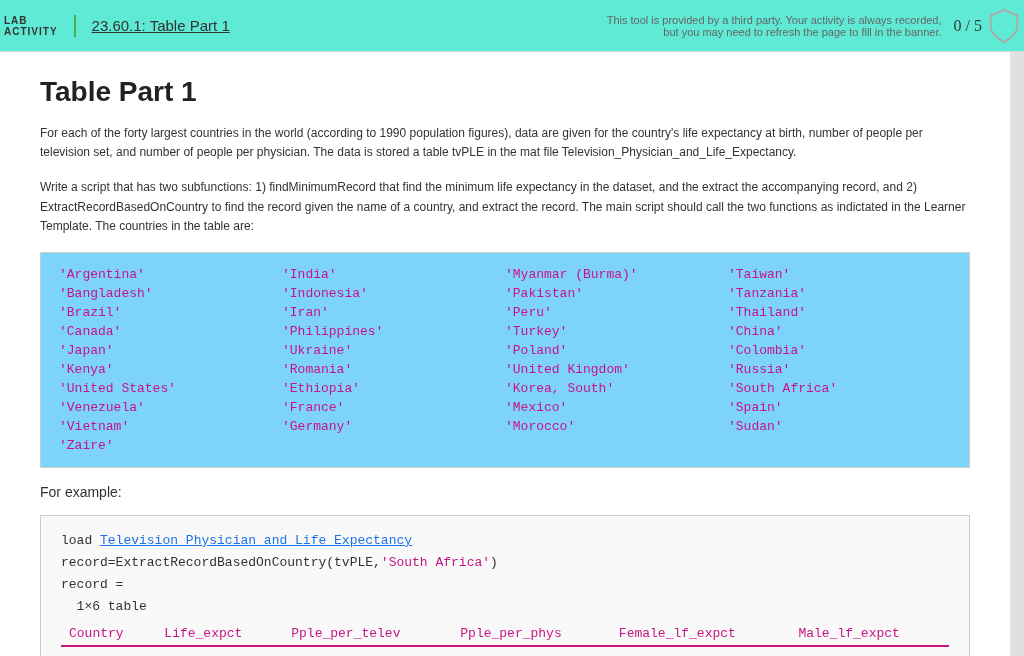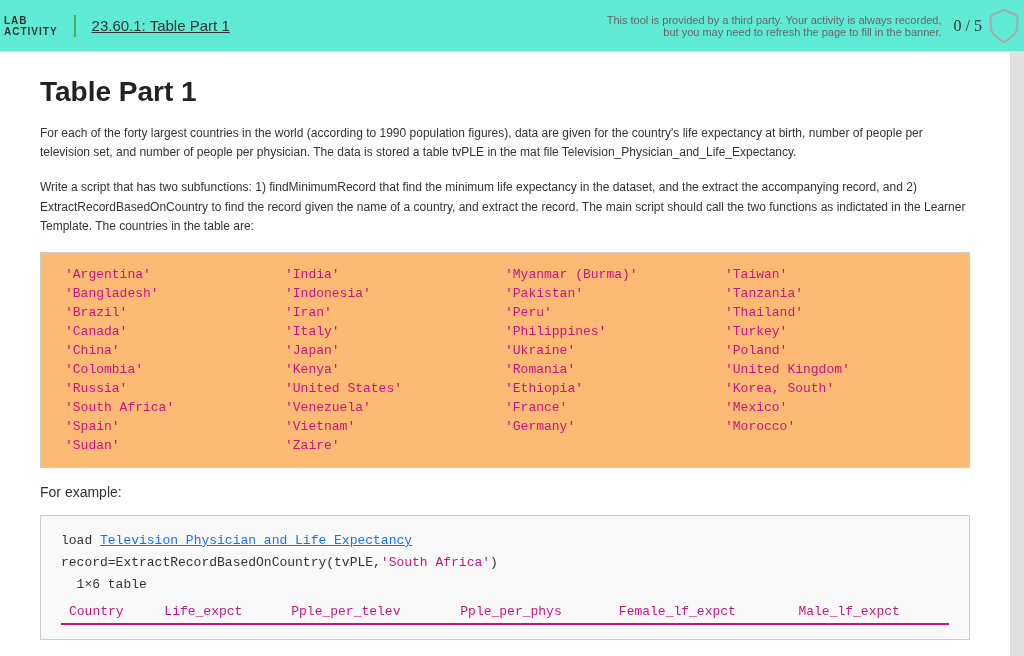--- a/index.html
+++ b/index.html
@@ -101,22 +101,22 @@
     }
     .paragraph {
       color: #333;
       line-height: 1.6;
       margin-bottom: 16px;
       font-size: 12px;
     }
     
     #countries-box {
       border: 1px solid #ccc;
-      background: #fdba74;
-      padding: 14px 24px;
+      background: #7dd3fc;
+      padding: 14px 18px;
       margin-bottom: 16px;
       font-family: 'Courier New', Courier, monospace;
       font-size: 13px;
     }
     .country-grid {
       display: grid;
       grid-template-columns: repeat(4, 1fr);
       row-gap: 4px;
     }
     .country-item {
@@ -209,21 +209,20 @@
           <span class="country-item">'Taiwan'</span>
           <span class="country-item">'Bangladesh'</span>
           <span class="country-item">'Indonesia'</span>
           <span class="country-item">'Pakistan'</span>
           <span class="country-item">'Tanzania'</span>
           <span class="country-item">'Brazil'</span>
           <span class="country-item">'Iran'</span>
           <span class="country-item">'Peru'</span>
           <span class="country-item">'Thailand'</span>
           <span class="country-item">'Canada'</span>
-          <span class="country-item">'Italy'</span>
           <span class="country-item">'Philippines'</span>
           <span class="country-item">'Turkey'</span>
           <span class="country-item">'China'</span>
           <span class="country-item">'Japan'</span>
           <span class="country-item">'Ukraine'</span>
           <span class="country-item">'Poland'</span>
           <span class="country-item">'Colombia'</span>
           <span class="country-item">'Kenya'</span>
           <span class="country-item">'Romania'</span>
           <span class="country-item">'United Kingdom'</span>
@@ -247,20 +246,23 @@
     <p id="for-example">For example:</p>
 
     <div id="code-box">
       <div class="code-line">
         <span class="kw">load </span><span class="func" style="color:#1a73e8; text-decoration:underline; cursor:pointer;">Television_Physician_and_Life_Expectancy</span>
       </div>
       <div class="code-line">
         <span>record=ExtractRecordBasedOnCountry(tvPLE,</span><span class="str">'South Africa'</span><span>)</span>
       </div>
       <div class="code-line">
+        <span>record =</span>
+      </div>
+      <div class="code-line">
         &nbsp;&nbsp;<span>1×6 table</span>
       </div>
 
       <table id="result-table">
         <thead>
           <tr id="table-header-row">
           <th>Country</th>
               <th>Life_expct</th>
               <th>Pple_per_telev</th>
               <th>Pple_per_phys</th>

